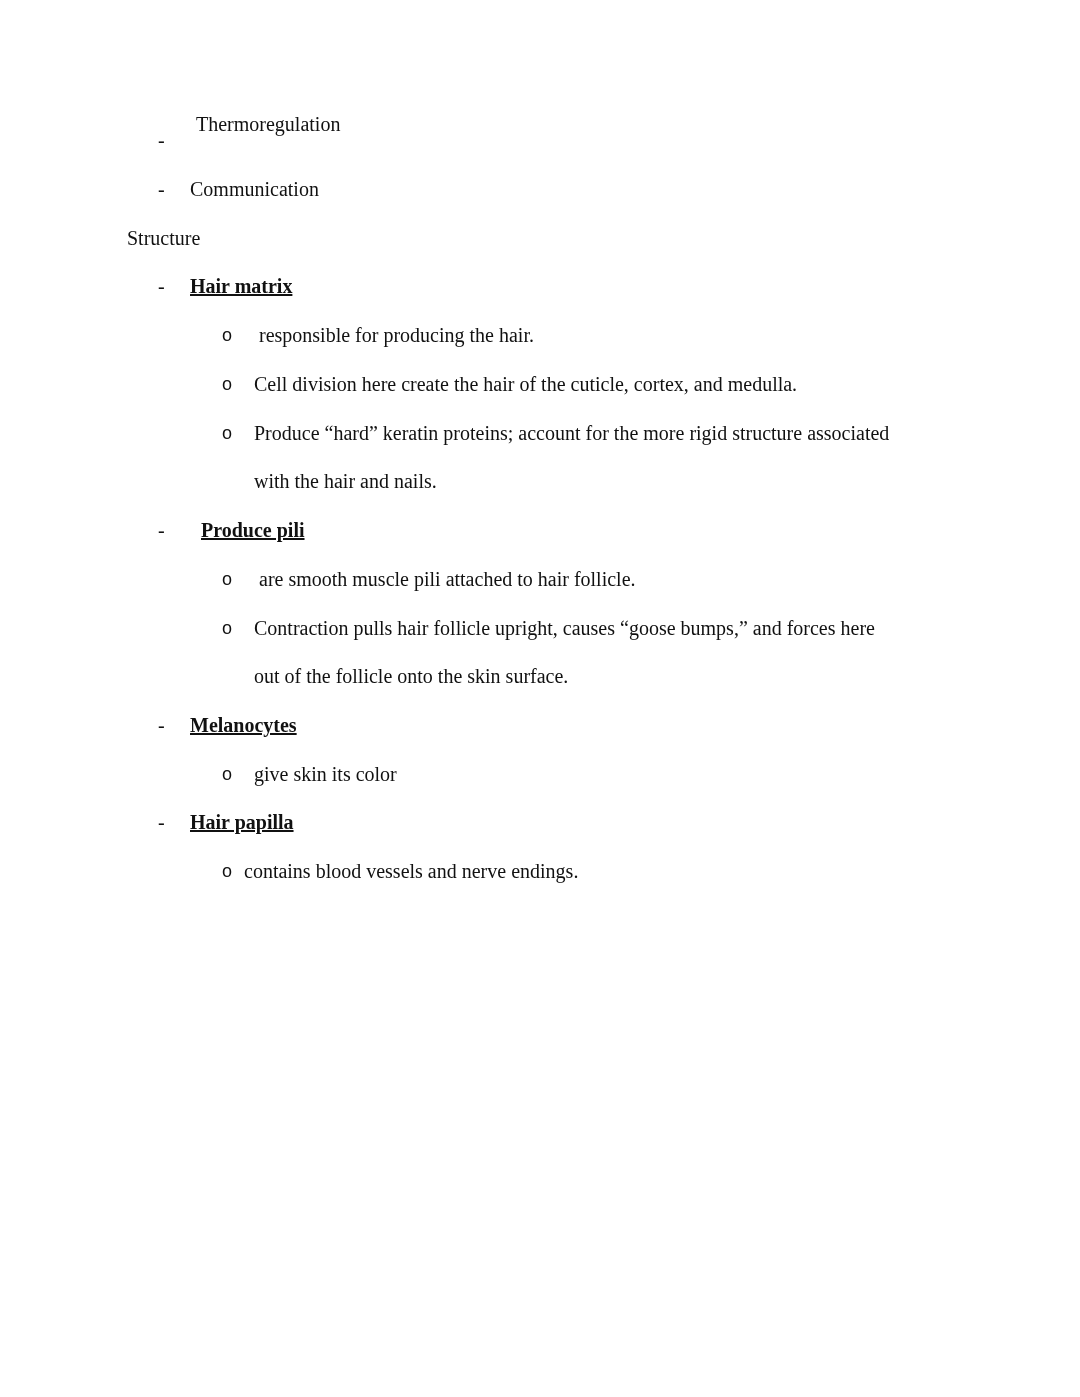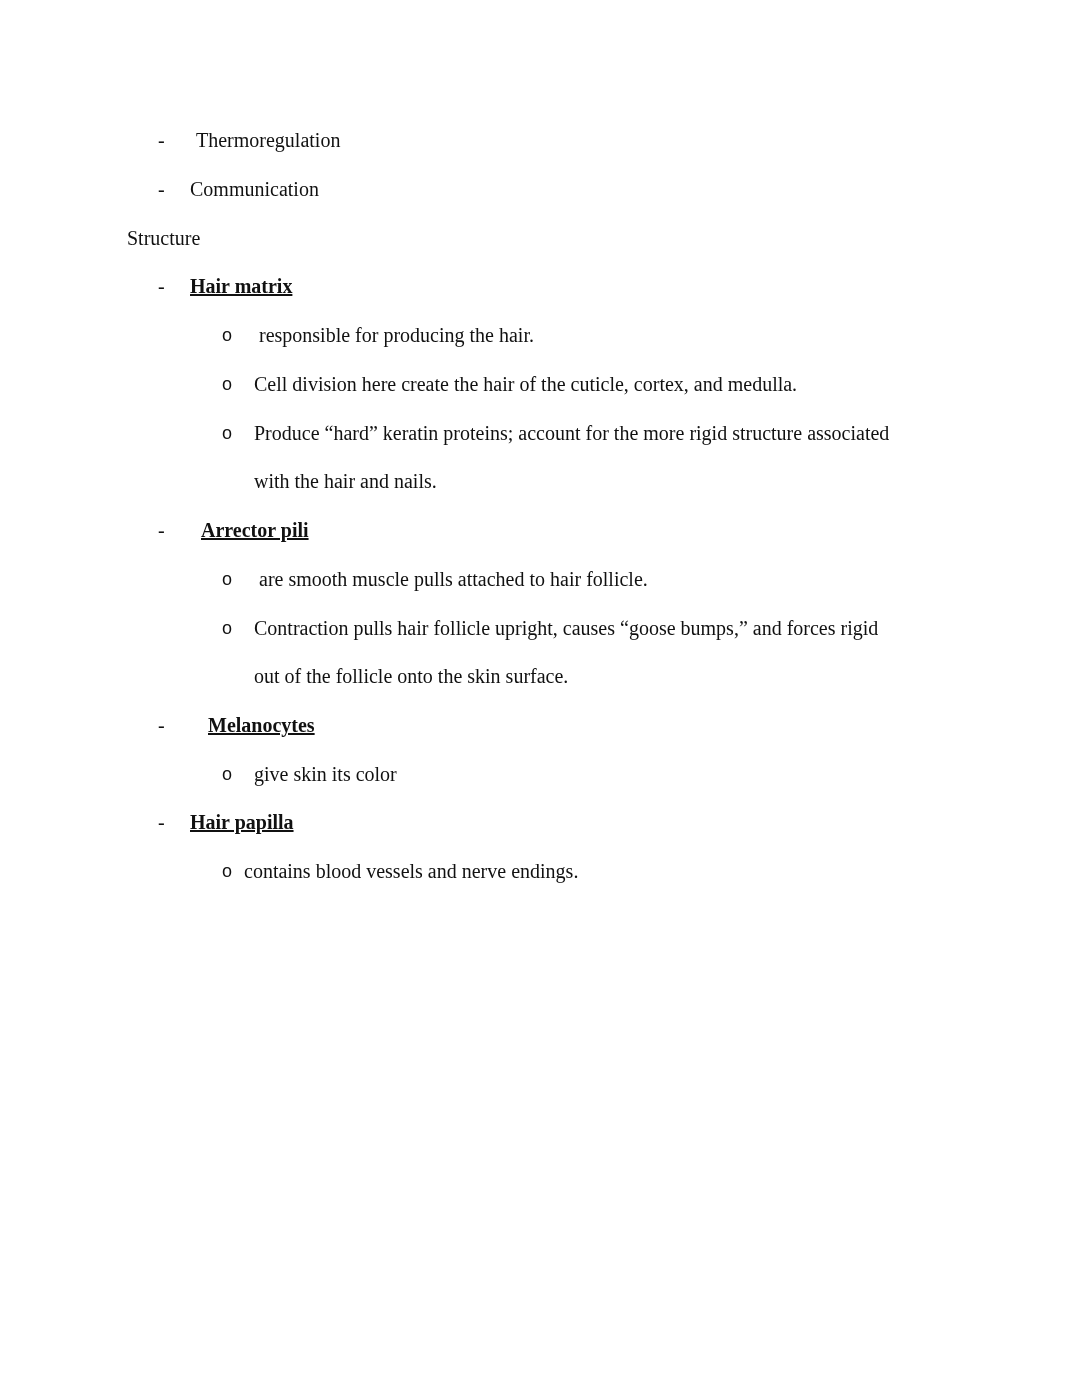--- a/index.html
+++ b/index.html
@@ -10,52 +10,52 @@
     .circ { position: absolute; left: 222px; font-family: "Liberation Sans", sans-serif; font-size: 18px; }
     .bold { font-weight: bold; text-decoration: underline; }
     .u { }
   </style>
 </head>
 <body>
 
 <div>
 
   <span class="line dash" style="top:128px">-</span>
-  <span class="line" style="top:128px; left:196px">Thermoregulation</span>
+  <span class="line" style="top:112px; left:196px">Thermoregulation</span>
 
   <span class="line dash" style="top:177px">-</span>
   <span class="line" style="top:177px; left:190px">Communication</span>
 
   <span class="line u" style="top:226px; left:127px">Structure</span>
 
   <span class="line dash" style="top:274px">-</span>
   <span class="line bold" style="top:274px; left:190px">Hair matrix</span>
 
   <span class="line circ" style="top:323px">o</span>
   <span class="line" style="top:323px; left:259px">responsible for producing the hair.</span>
 
   <span class="line circ" style="top:372px">o</span>
   <span class="line" style="top:372px; left:254px">Cell division here create the hair of the cuticle, cortex, and medulla.</span>
 
   <span class="line circ" style="top:421px">o</span>
   <span class="line" style="top:421px; left:254px">Produce “hard” keratin proteins; account for the more rigid structure associated</span>
   <span class="line" style="top:469px; left:254px">with the hair and nails.</span>
 
   <span class="line dash" style="top:518px">-</span>
-  <span class="line bold" style="top:518px; left:201px">Arrector pili</span>
+  <span class="line bold" style="top:518px; left:201px">Produce pili</span>
 
   <span class="line circ" style="top:567px">o</span>
-  <span class="line" style="top:567px; left:259px">are smooth muscle pulls attached to hair follicle.</span>
+  <span class="line" style="top:567px; left:259px">are smooth muscle pili attached to hair follicle.</span>
 
   <span class="line circ" style="top:616px">o</span>
-  <span class="line" style="top:616px; left:254px">Contraction pulls hair follicle upright, causes “goose bumps,” and forces rigid</span>
+  <span class="line" style="top:616px; left:254px">Contraction pulls hair follicle upright, causes “goose bumps,” and forces here</span>
   <span class="line" style="top:664px; left:254px">out of the follicle onto the skin surface.</span>
 
   <span class="line dash" style="top:713px">-</span>
-  <span class="line bold" style="top:713px; left:208px">Melanocytes</span>
+  <span class="line bold" style="top:713px; left:190px">Melanocytes</span>
 
   <span class="line circ" style="top:762px">o</span>
   <span class="line" style="top:762px; left:254px">give skin its color</span>
 
   <span class="line dash" style="top:810px">-</span>
   <span class="line bold" style="top:810px; left:190px">Hair papilla</span>
 
   <span class="line circ" style="top:859px">o</span>
   <span class="line" style="top:859px; left:244px">contains blood vessels and nerve endings.</span>
 </div>

